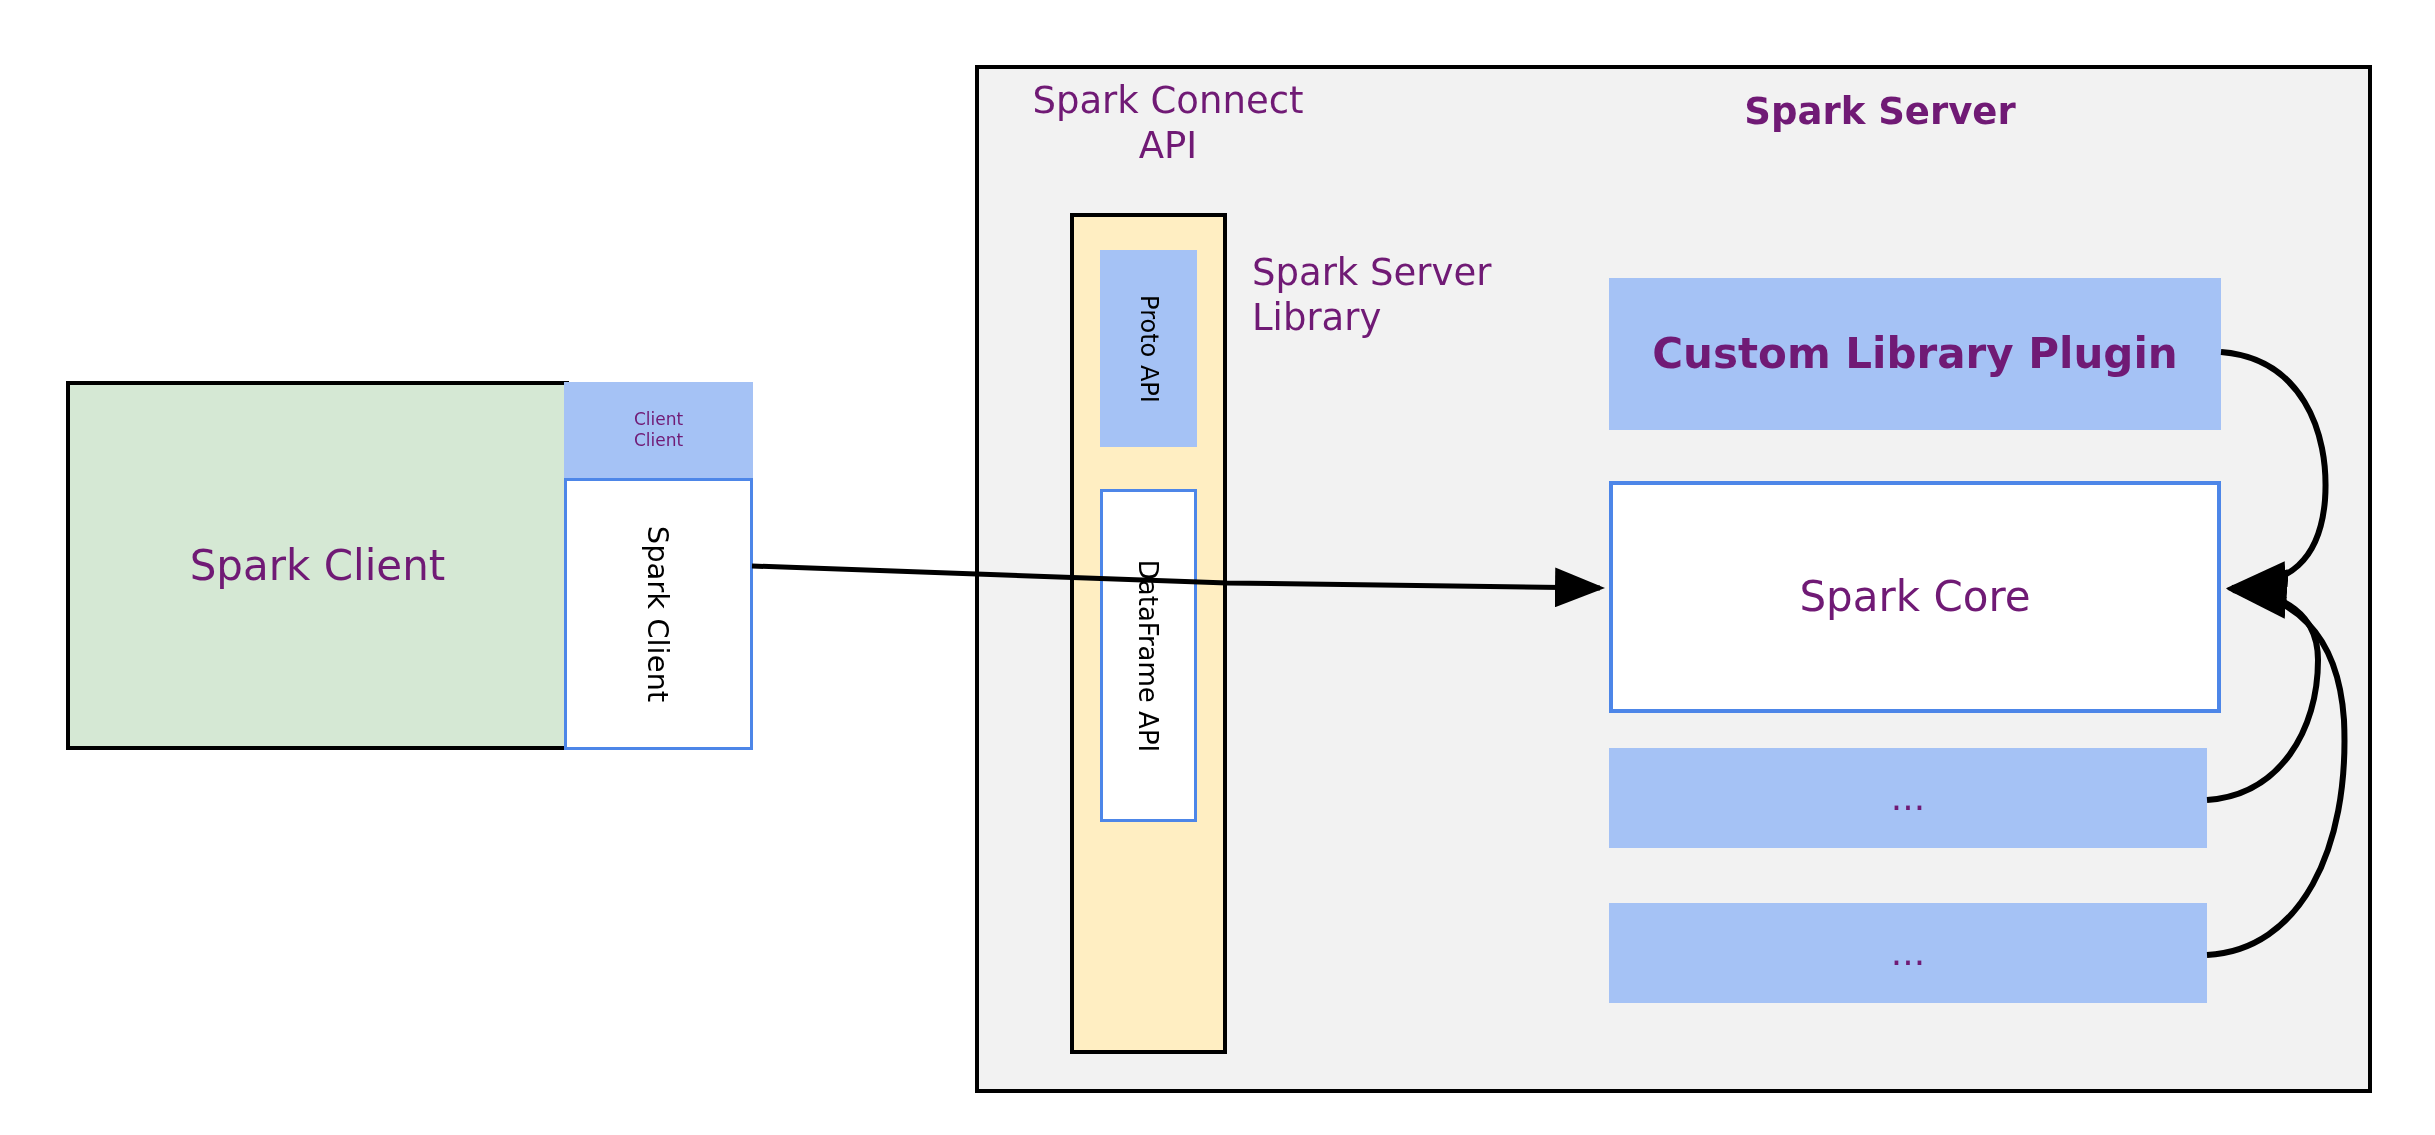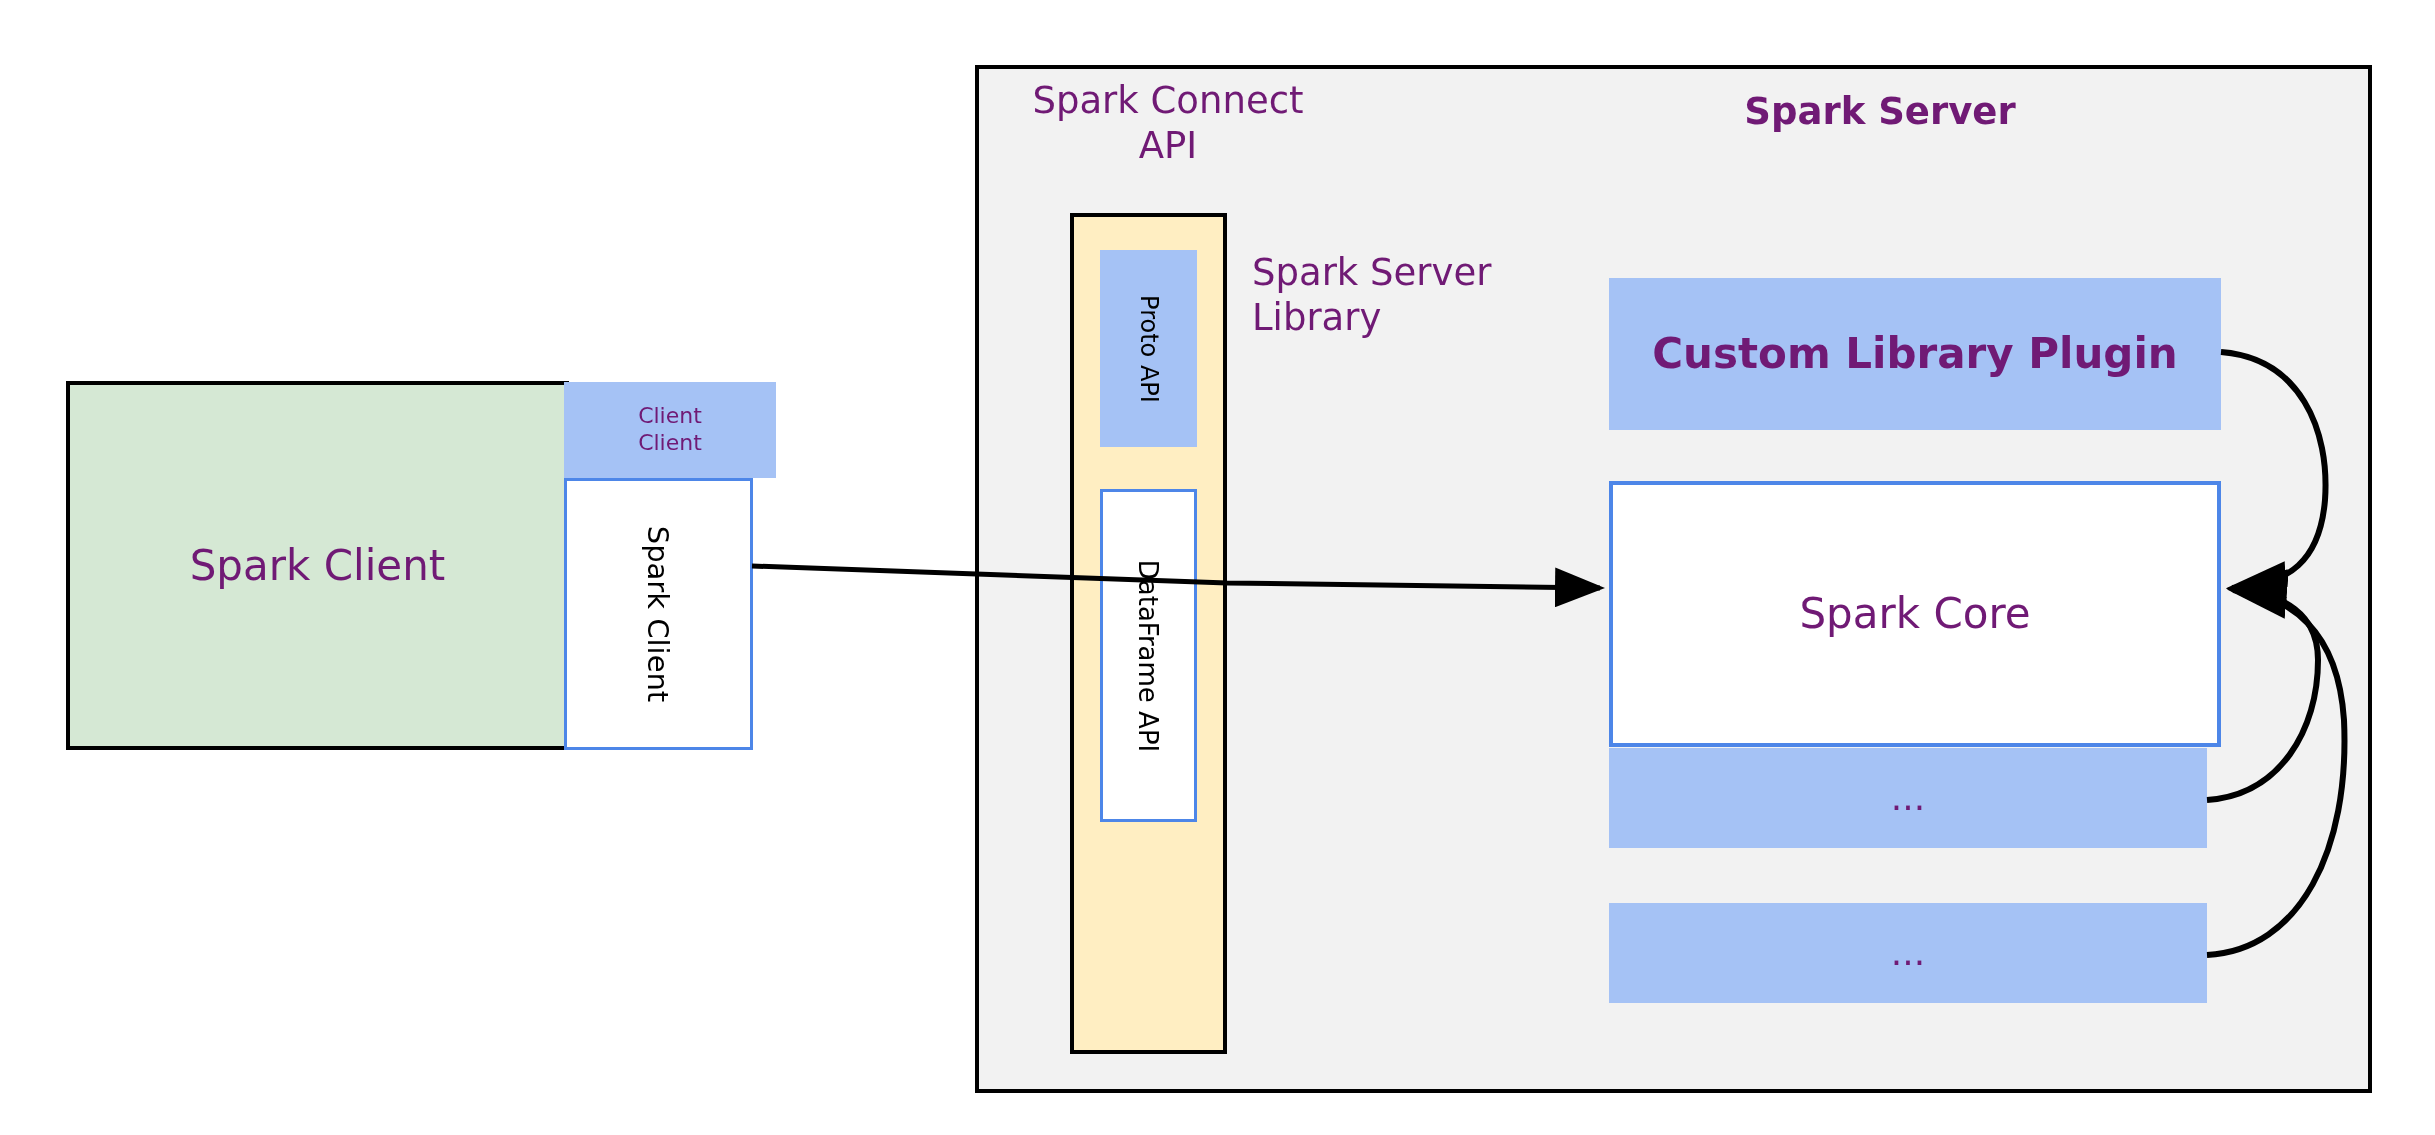--- a/index.html
+++ b/index.html
@@ -42,24 +42,24 @@
   }
 
   
   #client-app-box {
     left: 66px; top: 381px; width: 503px; height: 369px;
     background: #d5e8d4;
     border: 4px solid #000000;
     font-size: 42px;
   }
   #client-package-box {
-    left: 564px; top: 382px; width: 212px; height: 96px;
+    left: 564px; top: 382px; width: 189px; height: 96px;
     background: #a5c2f5;
     border: 2px solid #a5c2f5;
-    font-size: 22px;
+    font-size: 17px;
   }
   #spark-client-box {
     left: 564px; top: 478px; width: 189px; height: 272px;
     background: #ffffff;
     border: 3px solid #4d86e8;
     font-size: 29px;
   }
 
   
   #spark-server-container {
@@ -104,21 +104,21 @@
   }
 
   
   #custom-library-plugin-box {
     left: 1609px; top: 278px; width: 612px; height: 152px;
     background: #a5c2f5;
     font-size: 42px;
     font-weight: bold;
   }
   #spark-core-box {
-    left: 1609px; top: 481px; width: 612px; height: 266px;
+    left: 1609px; top: 481px; width: 612px; height: 232px;
     background: #ffffff;
     border: 4px solid #4d86e8;
     font-size: 42px;
   }
   #ellipsis-box-1 {
     left: 1609px; top: 748px; width: 598px; height: 100px;
     background: #a5c2f5;
     font-size: 36px;
   }
   #ellipsis-box-2 {

